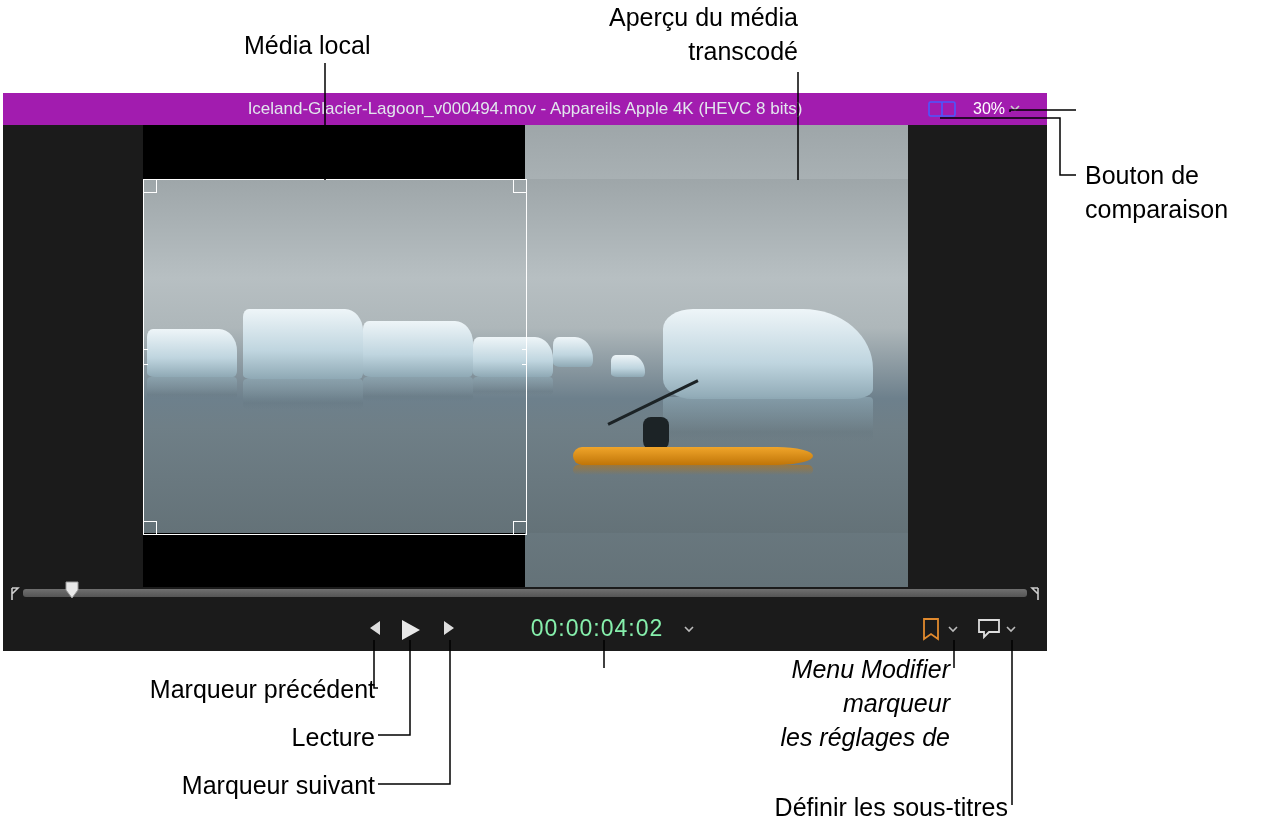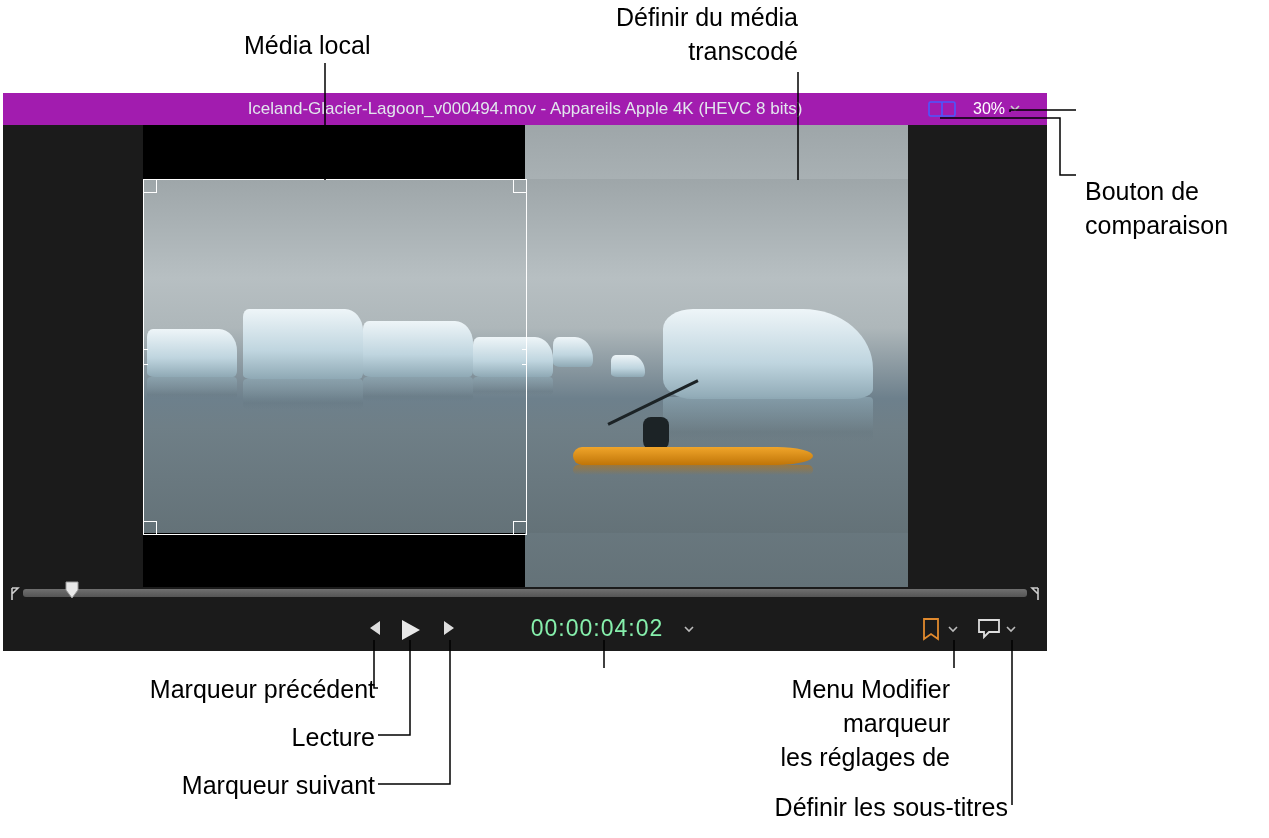--- a/index.html
+++ b/index.html
@@ -89,24 +89,24 @@
 
   .chev{display:inline-block;}
 </style>
 </head>
 <body>
 
 <div id="stage">
 
   <div class="callout" style="left:244px;top:28px;">Média local</div>
   <div class="callout tr" style="right:471px;top:0px;width:400px;">
-    <div>Définir du média</div>
+    <div>Aperçu du média</div>
     <div>transcodé</div>
   </div>
-  <div class="callout" style="left:1085px;top:158px;margin-top:16px;">
+  <div class="callout" style="left:1085px;top:158px;">
     <div>Bouton de</div>
     <div>comparaison</div>
   </div>
 
   <div id="app">
     <div id="titlebar">
       <div id="titletext">Iceland-Glacier-Lagoon_v000494.mov - Appareils Apple 4K (HEVC 8 bits)</div>
       <div id="compare-btn">
         <svg width="28" height="18" viewBox="0 0 28 18">
           <rect x="1" y="2" width="26" height="14" rx="1.5" fill="none" stroke="#4a58ff" stroke-width="1.6"></rect>
@@ -219,21 +219,21 @@
         <svg width="12" height="12" viewBox="0 0 12 12">
             <path d="M2 4l4 4 4-4" fill="none" stroke="#bbb" stroke-width="1.6"></path>
           </svg>
       </div>
     </div>
   </div>
 
   <div class="callout tr" style="right:894px;top:672px;width:300px;">Marqueur précédent</div>
   <div class="callout tr" style="right:894px;top:720px;width:300px;">Lecture</div>
   <div class="callout tr" style="right:894px;top:768px;width:300px;">Marqueur suivant</div>
-  <div class="callout tr" style="right:319px;top:672px;width:300px;">
+  <div class="callout tr" style="right:319px;top:652px;width:300px;font-style:italic;">
     <div>Menu Modifier</div>
     <div>marqueur</div>
     <div>les réglages de</div>
   </div>
   <div class="callout tr" style="right:261px;top:790px;width:360px;">Définir les sous-titres</div>
 
   <svg class="leader" width="1269" height="838" style="left:0;top:0;position:absolute;pointer-events:none;">
 
     <path d="M325 63 V180"></path>
 

